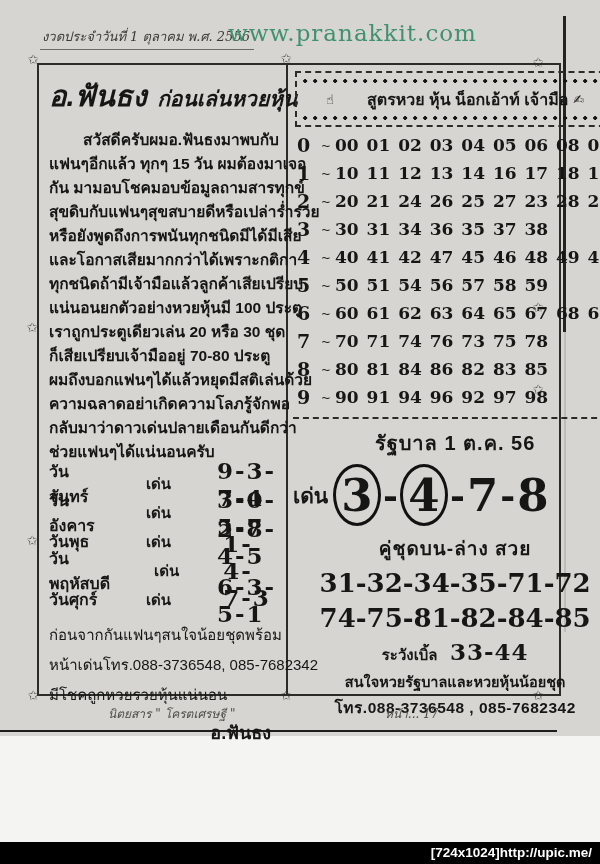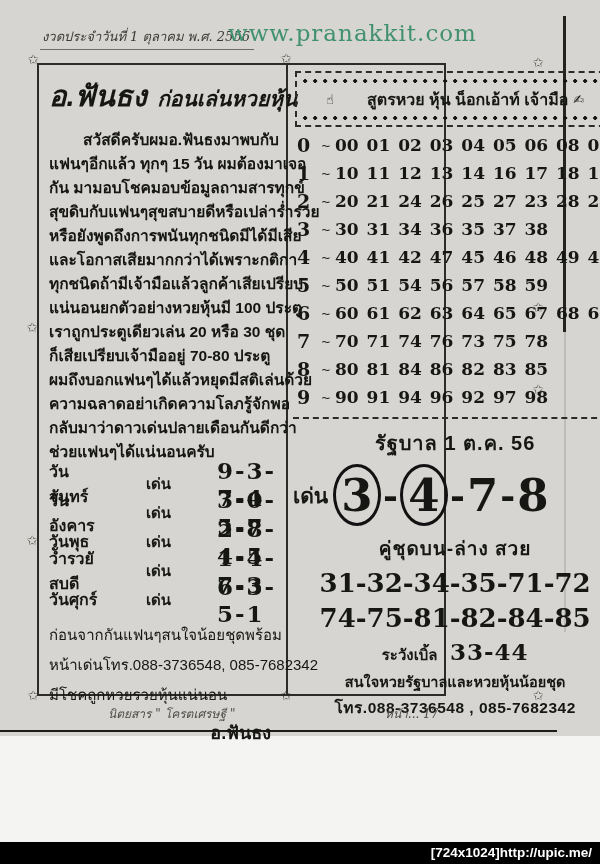--- a/index.html
+++ b/index.html
@@ -9,21 +9,21 @@
   .lower-strip { position:absolute; left:0; top:736px; width:600px; height:106px; background:#f4f4f2; }
   .scan-line-dark { position:absolute; left:563px; top:16px; width:3px; height:316px; background:#24241f; }
   .scan-line-faint { position:absolute; left:564px; top:332px; width:2px; height:300px; background:#bdbcb8; }
   .bottom-rule { position:absolute; left:0; top:730px; width:557px; height:2px; background:#1c1c1a; }
 
   .issue-date { position:absolute; left:40px; top:26px; font-size:13px; font-style:italic; color:#3b3b36;
     border-bottom:1px solid #6b6b66; padding:0 4px 2px 2px; font-family:"DejaVu Serif",serif; }
   .site-url { position:absolute; left:228px; top:20px; font-size:23px; letter-spacing:1px;
     font-family:"DejaVu Serif",serif; color:#41916e; }
 
-  .main-box { position:absolute; left:37px; top:63px; width:409px; height:633px; border:2px solid #2b2b27; display:flex; }
+  .main-box { position:absolute; left:37px; top:63px; width:524px; height:633px; border:2px solid #2b2b27; display:flex; }
   .col-left { width:249px; border-right:2px solid #2b2b27; padding:6px 9px 0 10px; color:#161614; }
   .col-right { flex:1; padding:4px 5px 0 5px; color:#161614; }
 
   .article-title { margin-top:2px; white-space:nowrap; }
   .title-name { font-size:29px; font-weight:bold; font-style:italic; letter-spacing:0; }
   .title-rest { font-size:21px; font-weight:bold; font-style:italic; margin-left:6px; }
 
   .article-paragraph { margin-top:9px; }
   .para-line { font-size:15.5px; line-height:24px; font-weight:600; white-space:nowrap; color:#151513; }
   .para-line.indent { text-indent:34px; }
@@ -135,21 +135,21 @@
             <span class="day-name">วันอังคาร</span>
             <span class="day-label">เด่น</span>
             <span class="day-numbers">3-0-5-7</span>
           </div>
           <div class="day-row">
             <span class="day-name">วันพุธ</span>
             <span class="day-label">เด่น</span>
             <span class="day-numbers">2-8-4-5</span>
           </div>
           <div class="day-row">
-            <span class="day-name">วัำรวยัสบดี</span>
+            <span class="day-name">วันพฤหัสบดี</span>
             <span class="day-label">เด่น</span>
             <span class="day-numbers">1-4-7-3</span>
           </div>
           <div class="day-row">
             <span class="day-name">วันศุกร์</span>
             <span class="day-label">เด่น</span>
             <span class="day-numbers">6-3-5-1</span>
           </div>
         </div>
 

